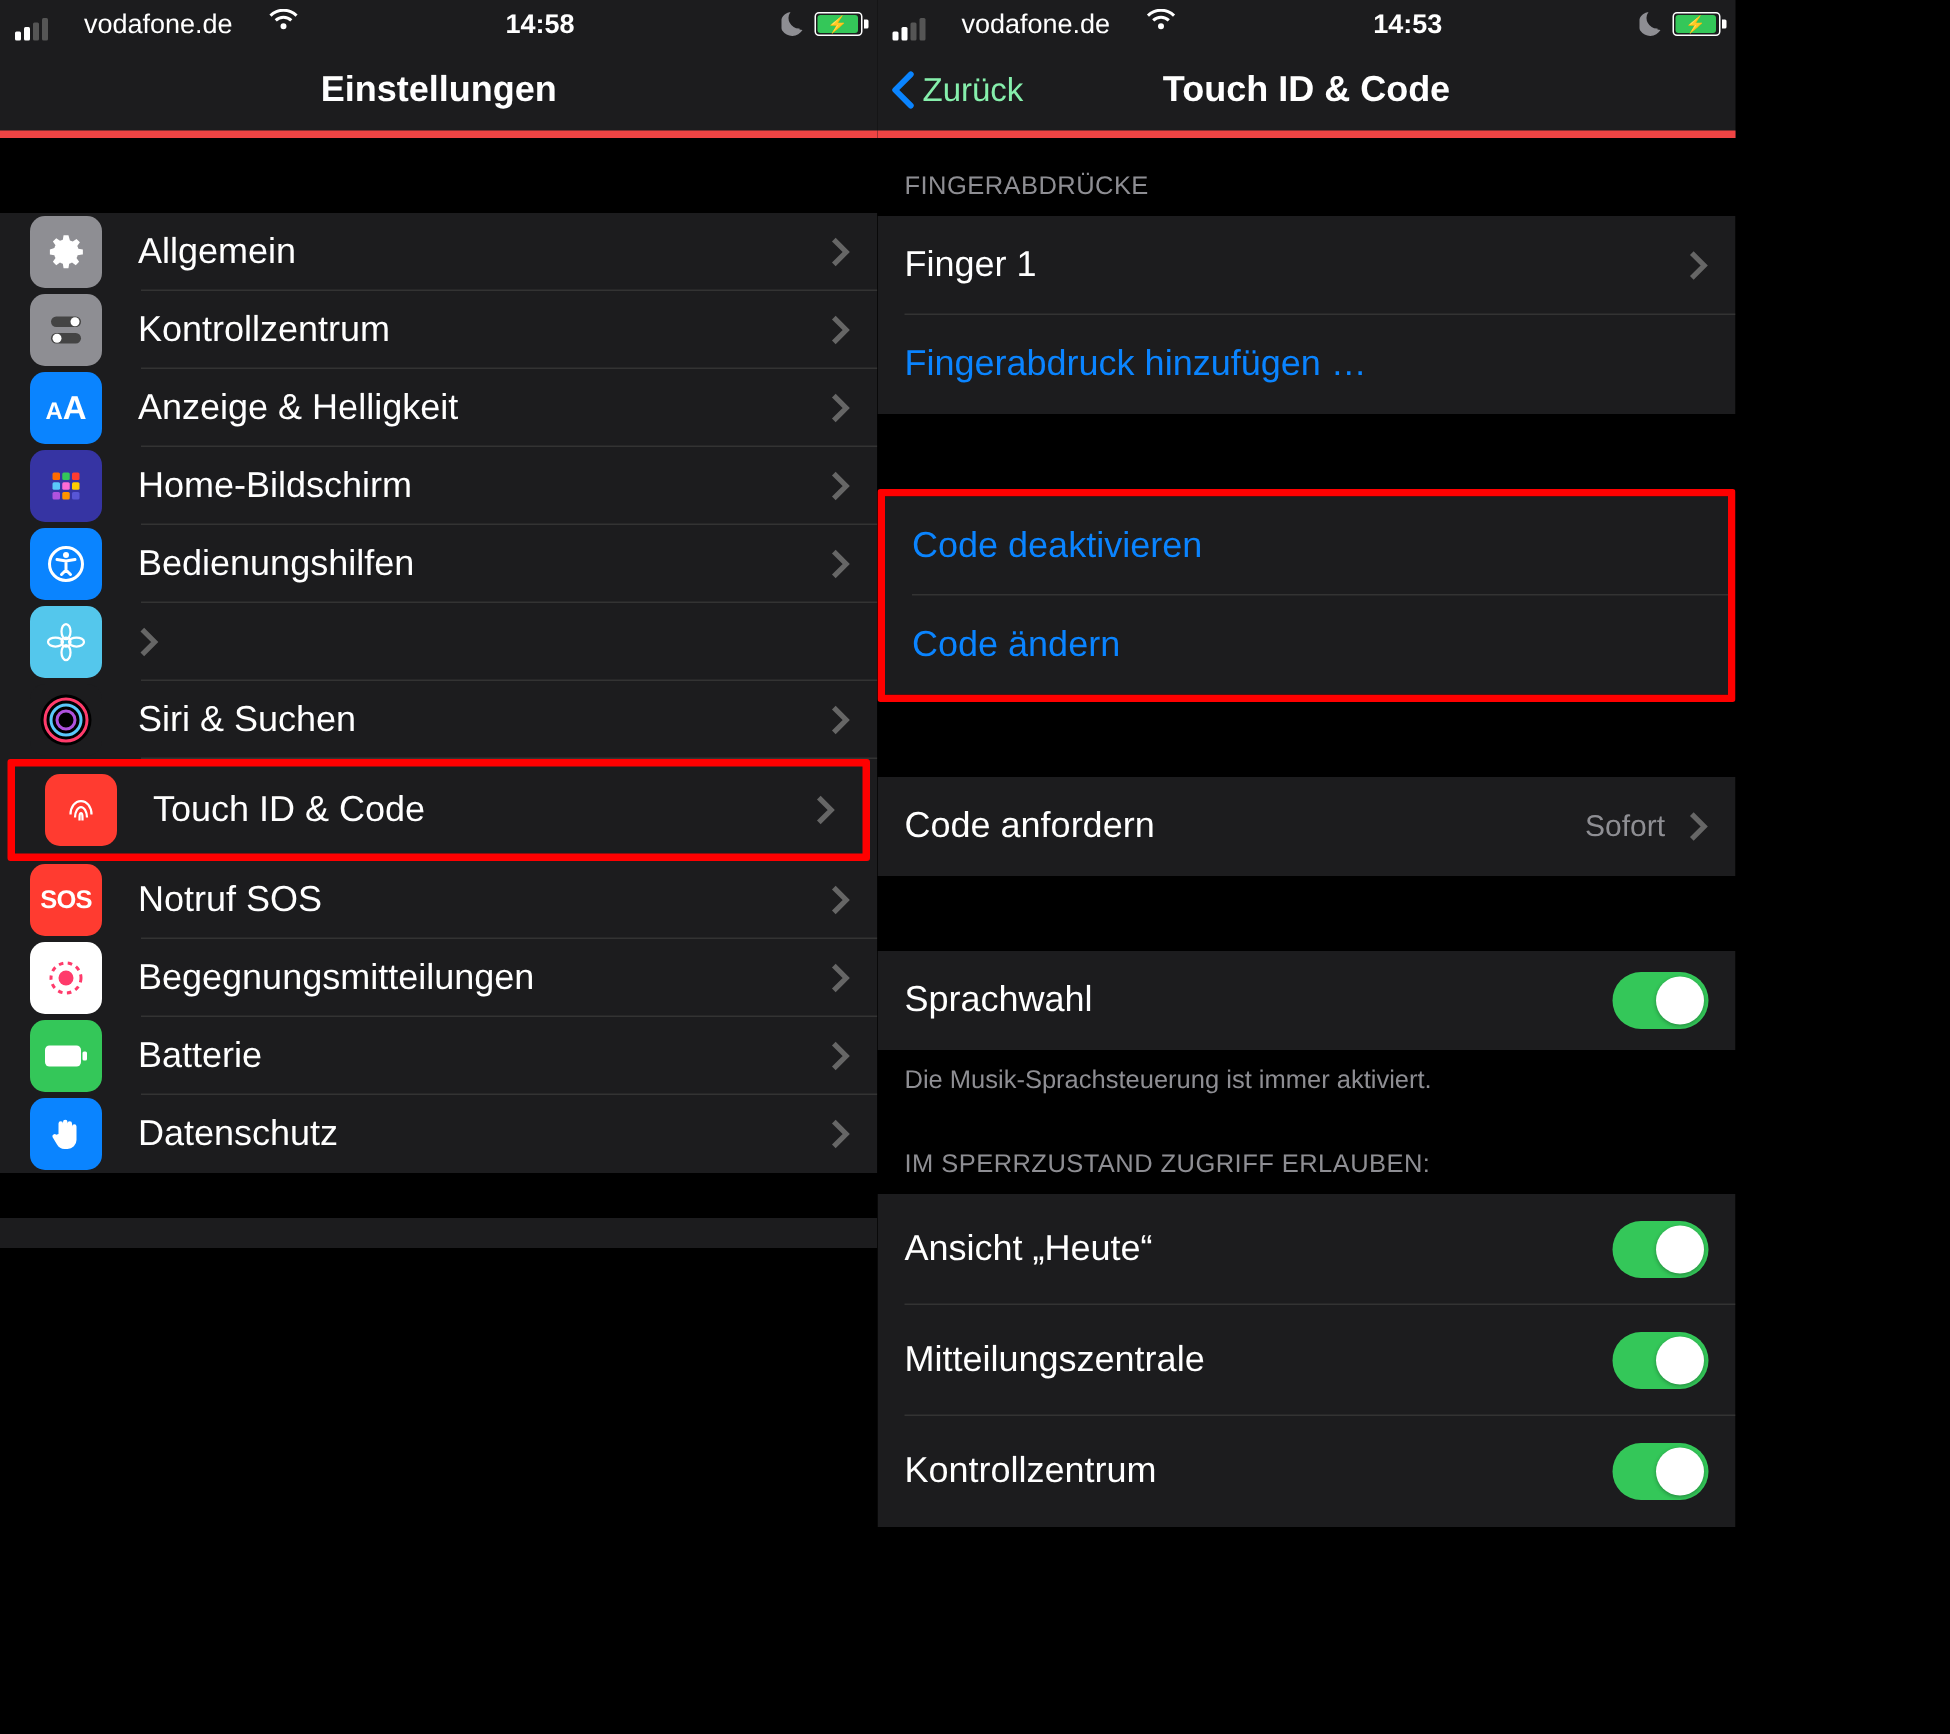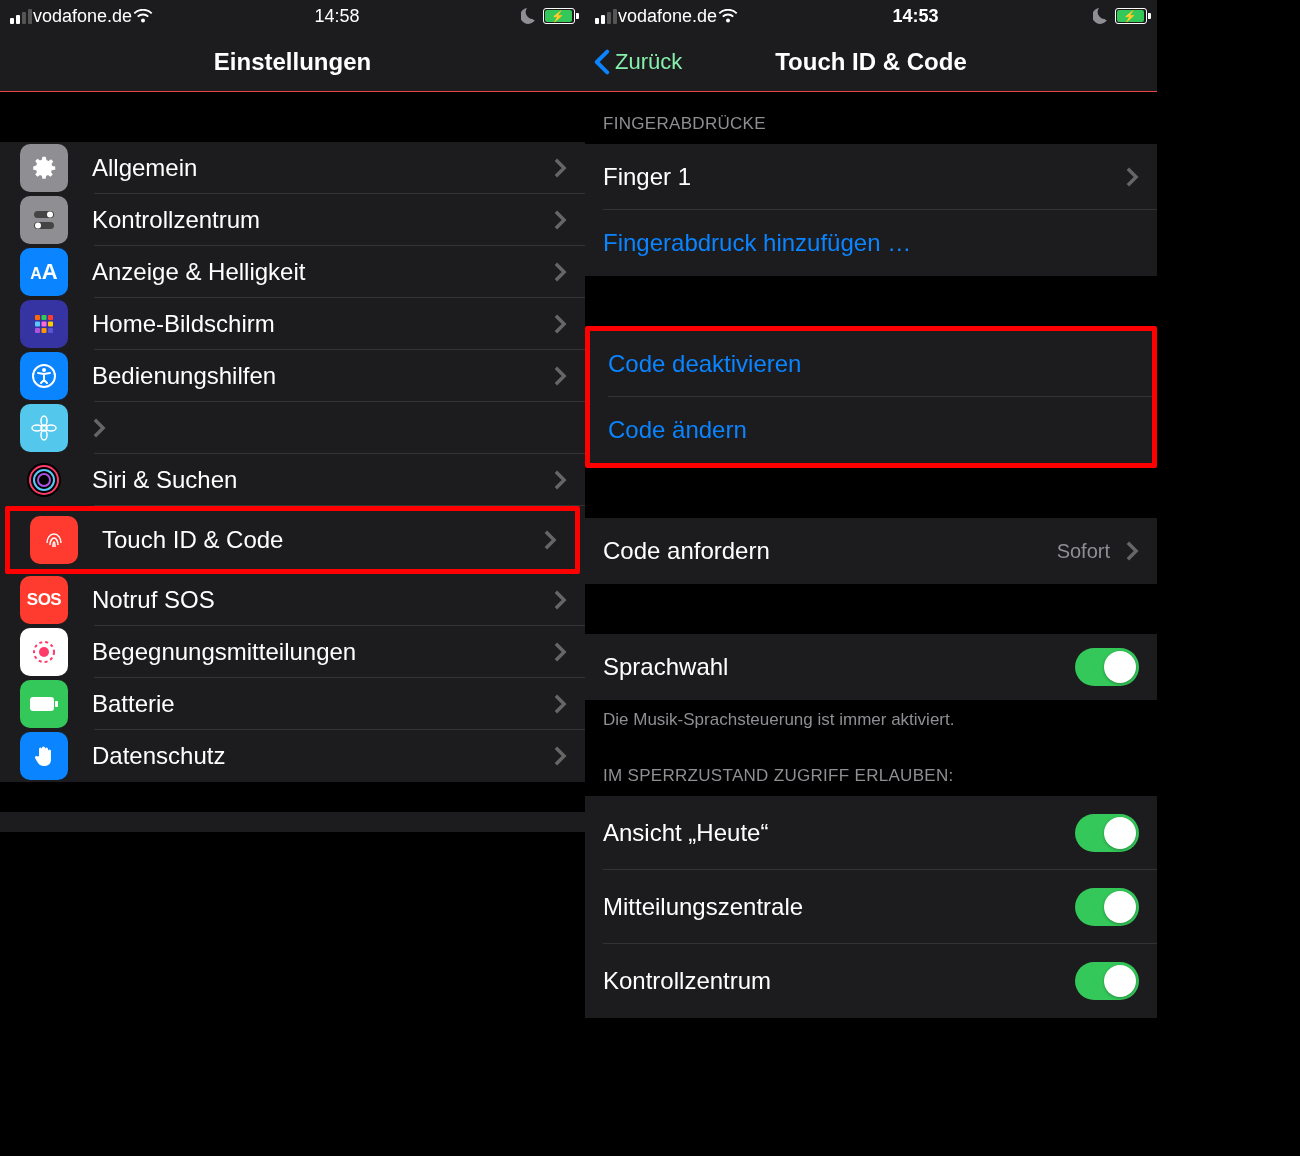--- a/index.html
+++ b/index.html
@@ -1,31 +1,31 @@
 <!DOCTYPE html>
 <html><head>
 <meta charset="utf-8">
 <style>
 *{margin:0;padding:0;box-sizing:border-box;font-family:-apple-system,BlinkMacSystemFont,"Segoe UI",Helvetica,Arial,sans-serif}
 body{background:#000;width:1300px;height:1156px;overflow:hidden;display:flex}
 .phone{flex:0 0 auto;display:flex;flex-direction:column;height:1156px;position:relative}
 .left{width:585px}
 .right{width:572px;margin-left:0}
 .statusbar{height:32px;display:flex;align-items:center;justify-content:space-between;padding:0 10px;color:#fff;font-size:18px;font-weight:500;background:#1c1c1e}
-.statusbar .sb-left{display:flex;align-items:center;gap:1px}
+.statusbar .sb-left{display:flex;gap:24px}
 .statusbar .sb-right{display:flex;align-items:center;gap:6px}
 .sb-signal{display:inline-flex;align-items:flex-end;gap:2px}
 .sb-signal span{width:4px;background:#555;border-radius:1px}
 .sb-signal span.on{background:#fff}
 .sb-signal span:nth-child(1){height:6px}.sb-signal span:nth-child(2){height:9px}.sb-signal span:nth-child(3){height:12px}.sb-signal span:nth-child(4){height:15px}
 .sb-moon{color:#8e8e93}
 .sb-battery{display:inline-block;position:relative;width:32px;height:16px;border:1.5px solid #fff;border-radius:3px}
 .sb-battery::after{content:"";position:absolute;right:-5px;top:4px;width:3px;height:6px;background:#fff;border-radius:0 1px 1px 0}
 .sb-battery .fill{position:absolute;left:1px;top:1px;bottom:1px;width:90%;background:#34c759;border-radius:2px;display:flex;align-items:center;justify-content:center;color:#000;font-size:11px;font-weight:700}
-.navbar{height:60px;background:#1c1c1e;display:flex;align-items:center;justify-content:center;position:relative;border-bottom:1px solid #ef4444}
+.navbar{height:60px;background:#1c1c1e;display:flex;align-items:center;justify-content:center;position:relative;border-bottom:5px solid #ef4444}
 .nav-title{color:#fff;font-size:24px;font-weight:600}
 .nav-back{position:absolute;left:8px;display:flex;align-items:center;gap:4px;color:#86efac;font-size:22px;font-weight:400}
 .nav-back svg{width:18px;height:26px}
 .content{flex:1;overflow:hidden;background:#000}
 .spacer{height:50px;background:#000}
 .right .spacer{height:14px}
 .section-header{color:#8e8e93;font-size:17px;padding:8px 18px 10px;text-transform:uppercase;letter-spacing:0.3px;background:#000}
 .section-footer{color:#8e8e93;font-size:17px;padding:10px 18px 18px;background:#000}
 .list{background:#1c1c1e}
 .row{display:flex;align-items:center;height:52px;padding:0 18px;position:relative}
@@ -59,21 +59,21 @@
           <span></span>
           <span></span>
         </span>
       <span>vodafone.de</span>
       <span>
           <svg width="20" height="15" viewBox="0 0 20 15" fill="#fff">
             <path d="M10 13.5a2 2 0 100-4 2 2 0 000 4zm-4.5-5.2a6.5 6.5 0 019 0l1.4-1.4a8.5 8.5 0 00-11.8 0l1.4 1.4zM2 5.1a11.3 11.3 0 0116 0l1.4-1.4a13.3 13.3 0 00-18.8 0L2 5.1z"></path>
           </svg>
         </span>
     </div>
-    <span style="font-weight:400">14:58</span>
+    <span style="font-weight:700">14:58</span>
     <div class="sb-right">
       <span class="sb-moon">
           <svg width="16" height="16" viewBox="0 0 16 16" fill="#8e8e93">
             <path d="M12 11A7 7 0 016 0a8 8 0 108 12c-.7 0-1.3-.1-2-.3z"></path>
           </svg>
         </span>
       <span class="sb-battery">
           <span class="fill">⚡</span>
         </span>
     </div>

